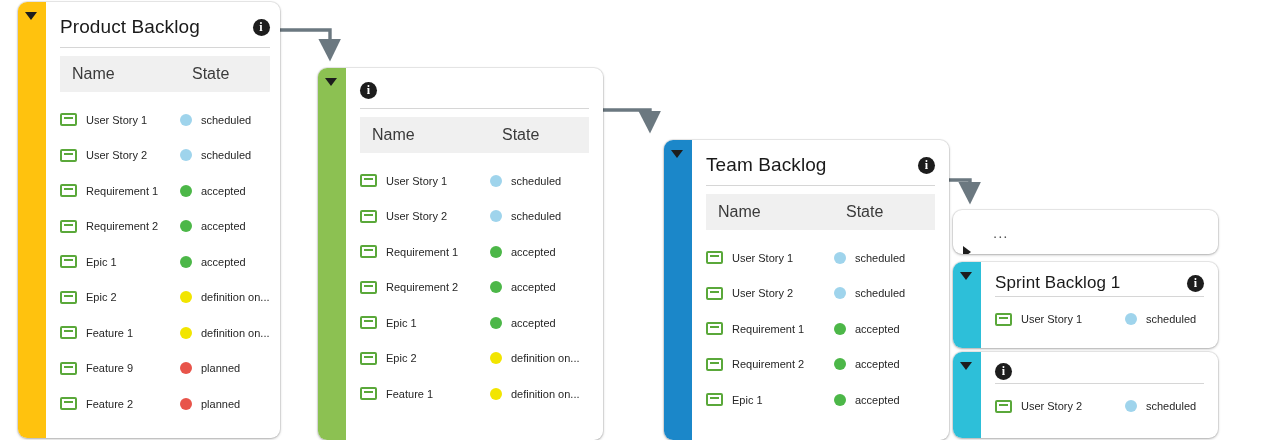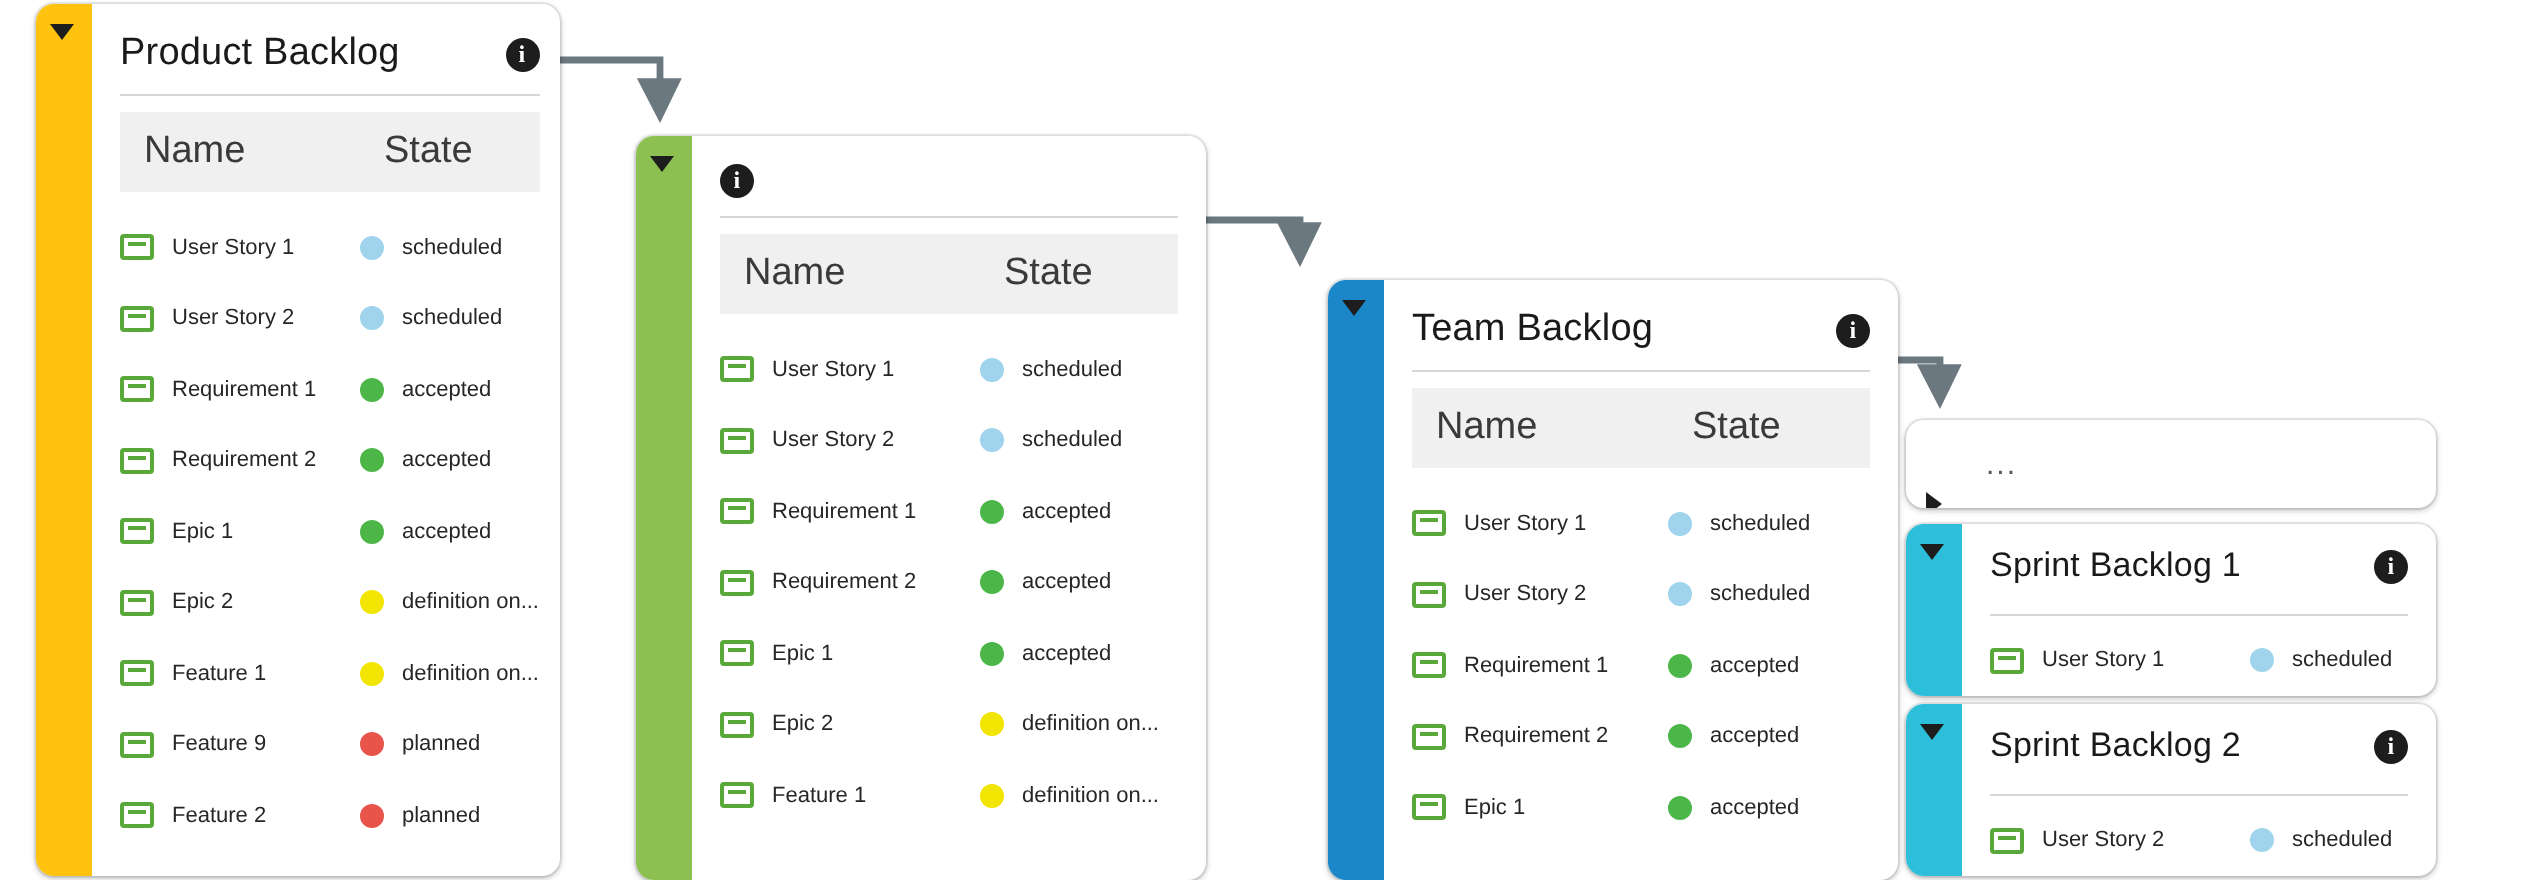--- a/index.html
+++ b/index.html
@@ -44,21 +44,21 @@
   }
   .title-row{display:flex;align-items:center;justify-content:space-between;}
 
   .info{
     width:17px;height:17px;border-radius:50%;background:#1d1d1d;
     color:#ffffff;font-size:12px;font-weight:bold;font-family:"Liberation Serif",serif;
     display:flex;align-items:center;justify-content:center;flex:0 0 17px;
   }
 
   .hdr{
-    display:flex;background:#f0f0f0;font-size:19px;color:#3a3a3a;
+    display:flex;background:#f0f0f0;font-size:16px;color:#3a3a3a;
     padding:9px 0 9px 0;margin-top:8px;
   }
   .hdr .c1{padding-left:12px;}
   .rows{padding-top:10px;}
   .row{display:flex;align-items:center;height:35.5px;font-size:11px;color:#262626;}
   .c1{display:flex;align-items:center;gap:9px;}
   .c2{display:flex;align-items:center;gap:9px;}
 
   .wi-icon{
     width:17px;height:13px;border:2px solid #5aa83a;border-radius:2px;
@@ -86,21 +86,21 @@
   #collapsed-card{left:953px;top:210px;width:265px;height:44px;align-items:center;}
   #collapsed-card .railwrap{width:28px;flex:0 0 28px;}
   #collapsed-card .rail{background:#ffffff;}
   #collapsed-card .tri-right{left:10px;top:14px;}
   .ellipsis{font-size:15px;color:#555;padding-left:12px;letter-spacing:1px;}
 
   .sprint{left:953px;width:265px;}
   #sprint-1{top:262px;height:86px;}
   #sprint-2{top:352px;height:86px;}
   .sprint .rail{background:#2dbfd9;}
-  .sprint .card-title{font-size:17px;padding:11px 0 14px 0;}
+  .sprint .card-title{font-size:17px;padding:11px 0 3px 0;}
   .sprint .row{height:32px;}
   .sprint .rows{padding-top:6px;}
   .sprint .c1{width:130px;}
 </style>
 </head>
 <body>
 
 <div class="canvas">
 
   <svg class="arrows" viewBox="0 0 1273 440">
@@ -413,21 +413,20 @@
     </div>
   </div>
 
   <div class="card sprint" id="sprint-2">
     <div class="railwrap">
       <div class="rail"></div>
       <div class="tri tri-down"></div>
     </div>
     <div class="body">
       <div class="card-title title-row">
-        <span>Sprint Backlog 2</span>
         <span class="info">i</span>
       </div>
       <div class="rows">
         <div class="row">
           <div class="c1">
               <span class="wi-icon"></span>
               <span class="lbl">User Story 2</span>
             </div>
           <div class="c2">
               <span class="dot" style="background:#9fd4ec"></span>

